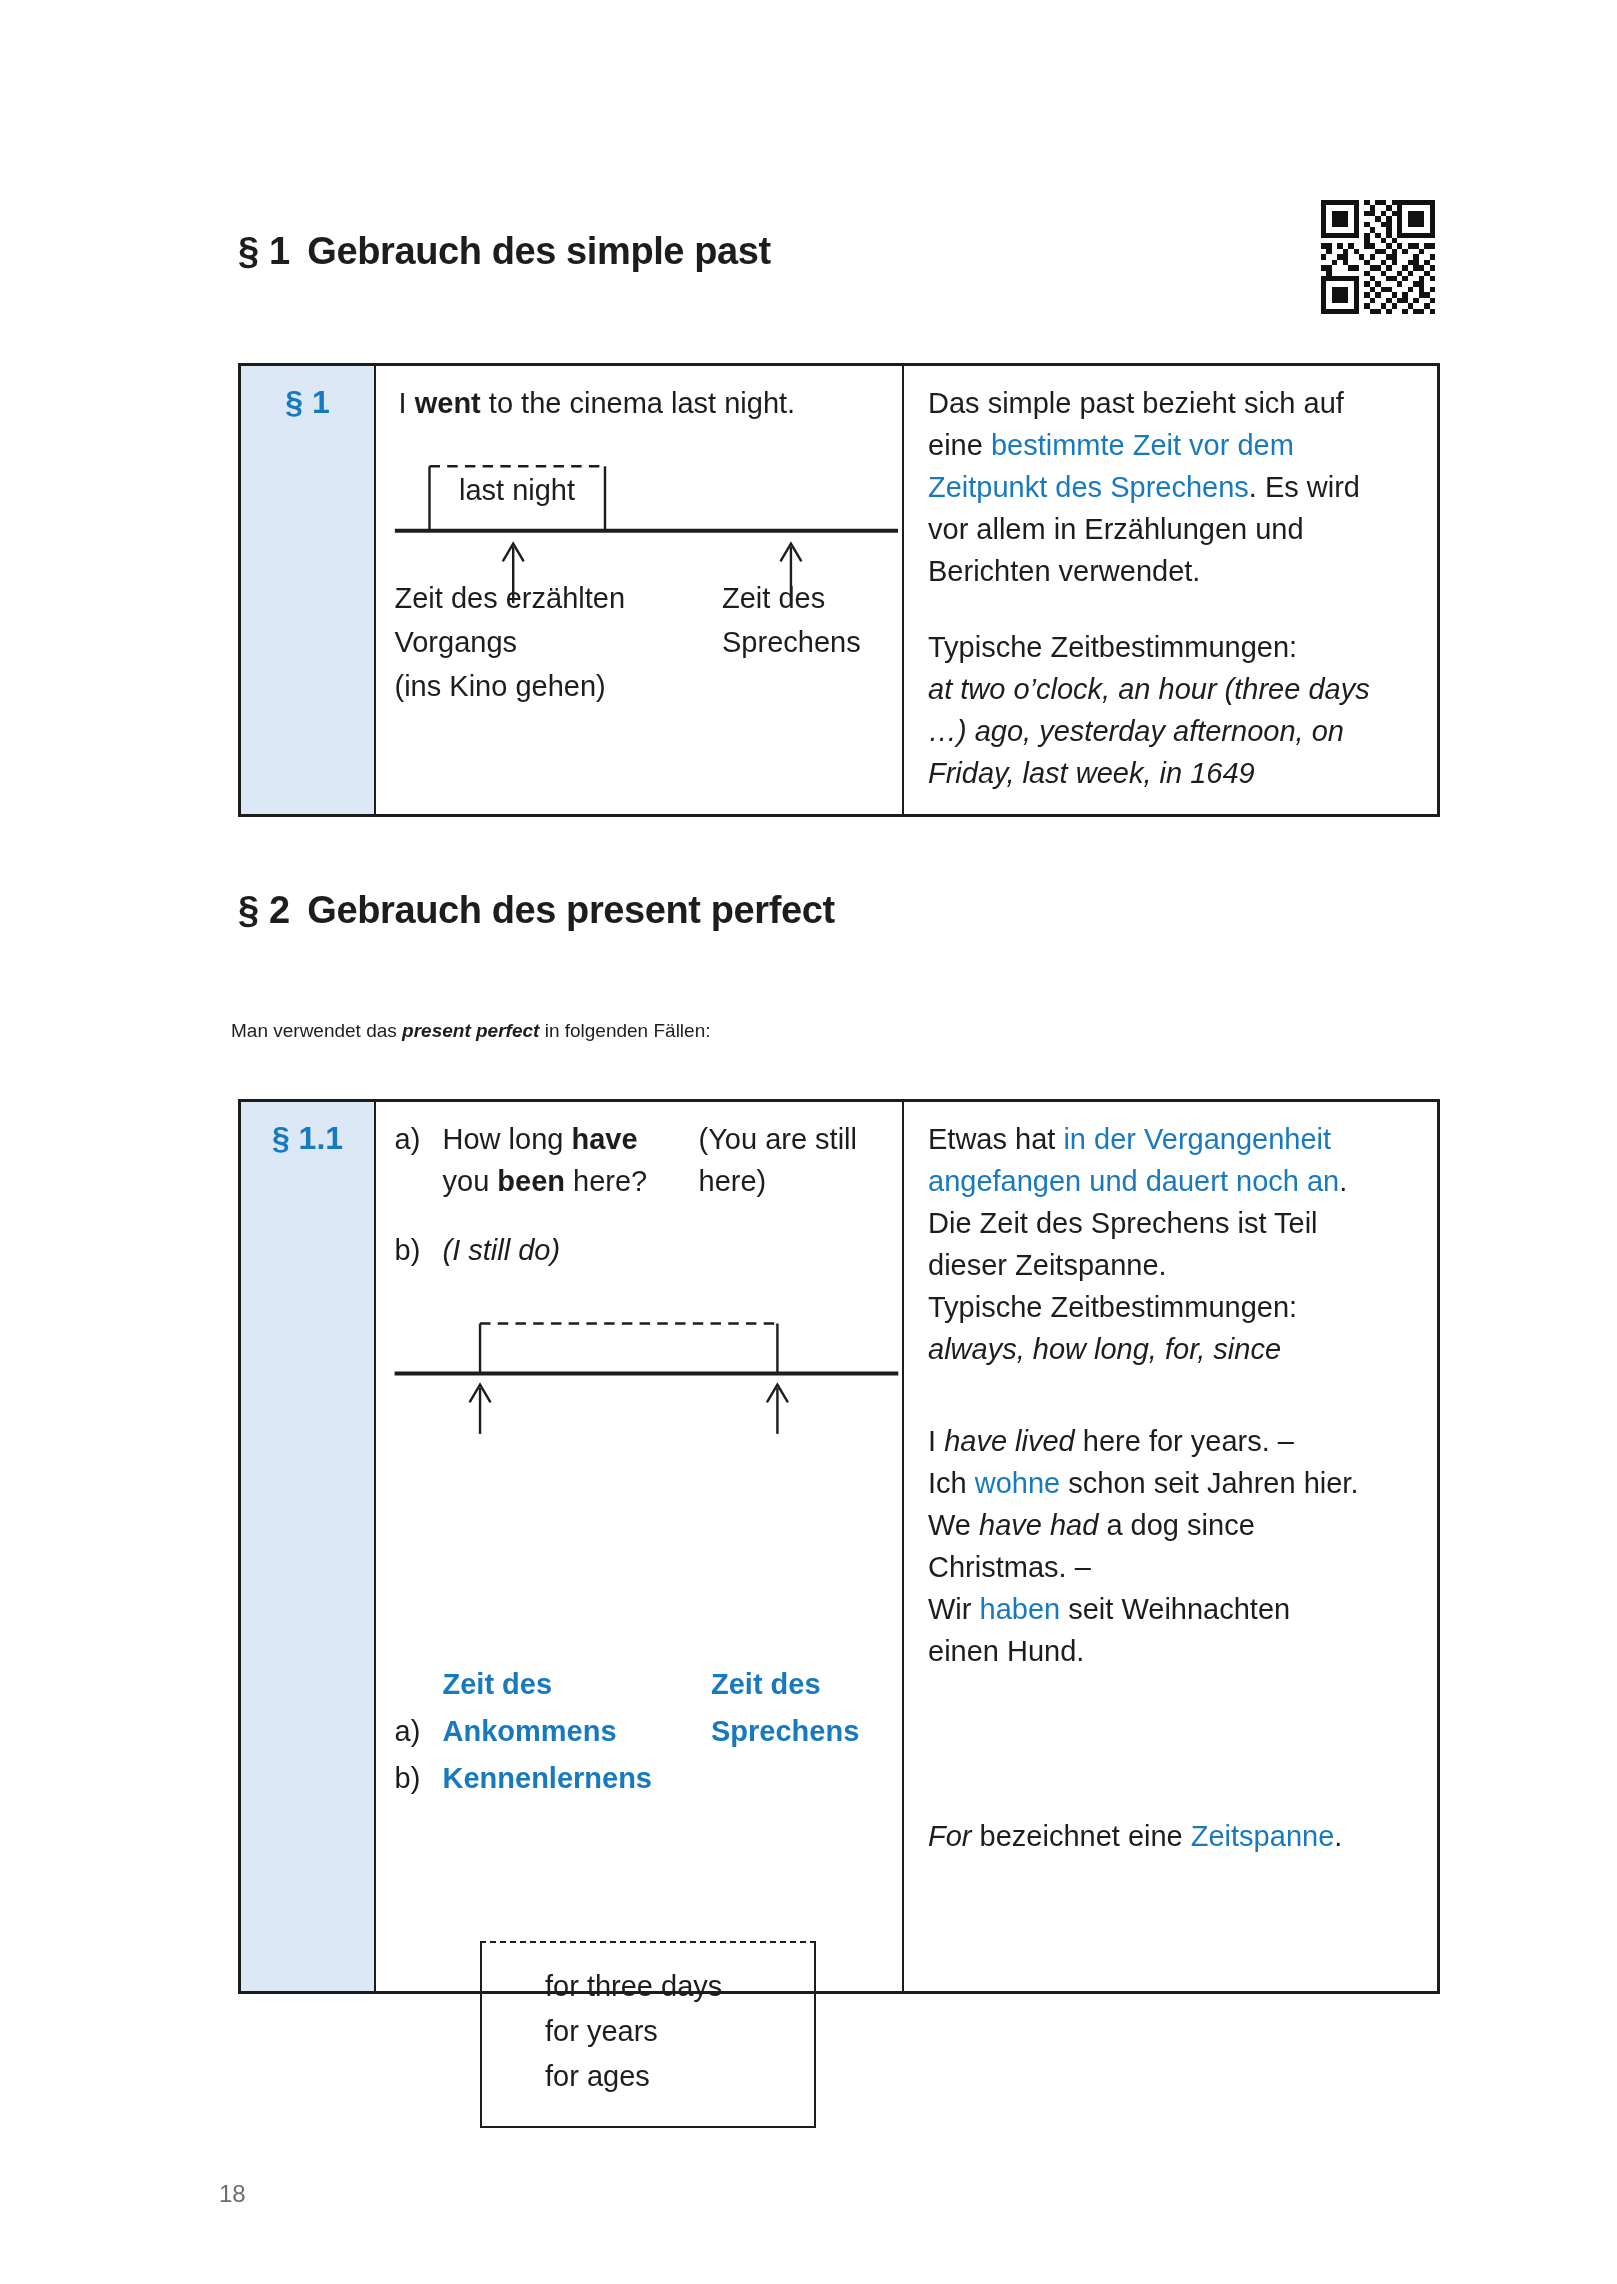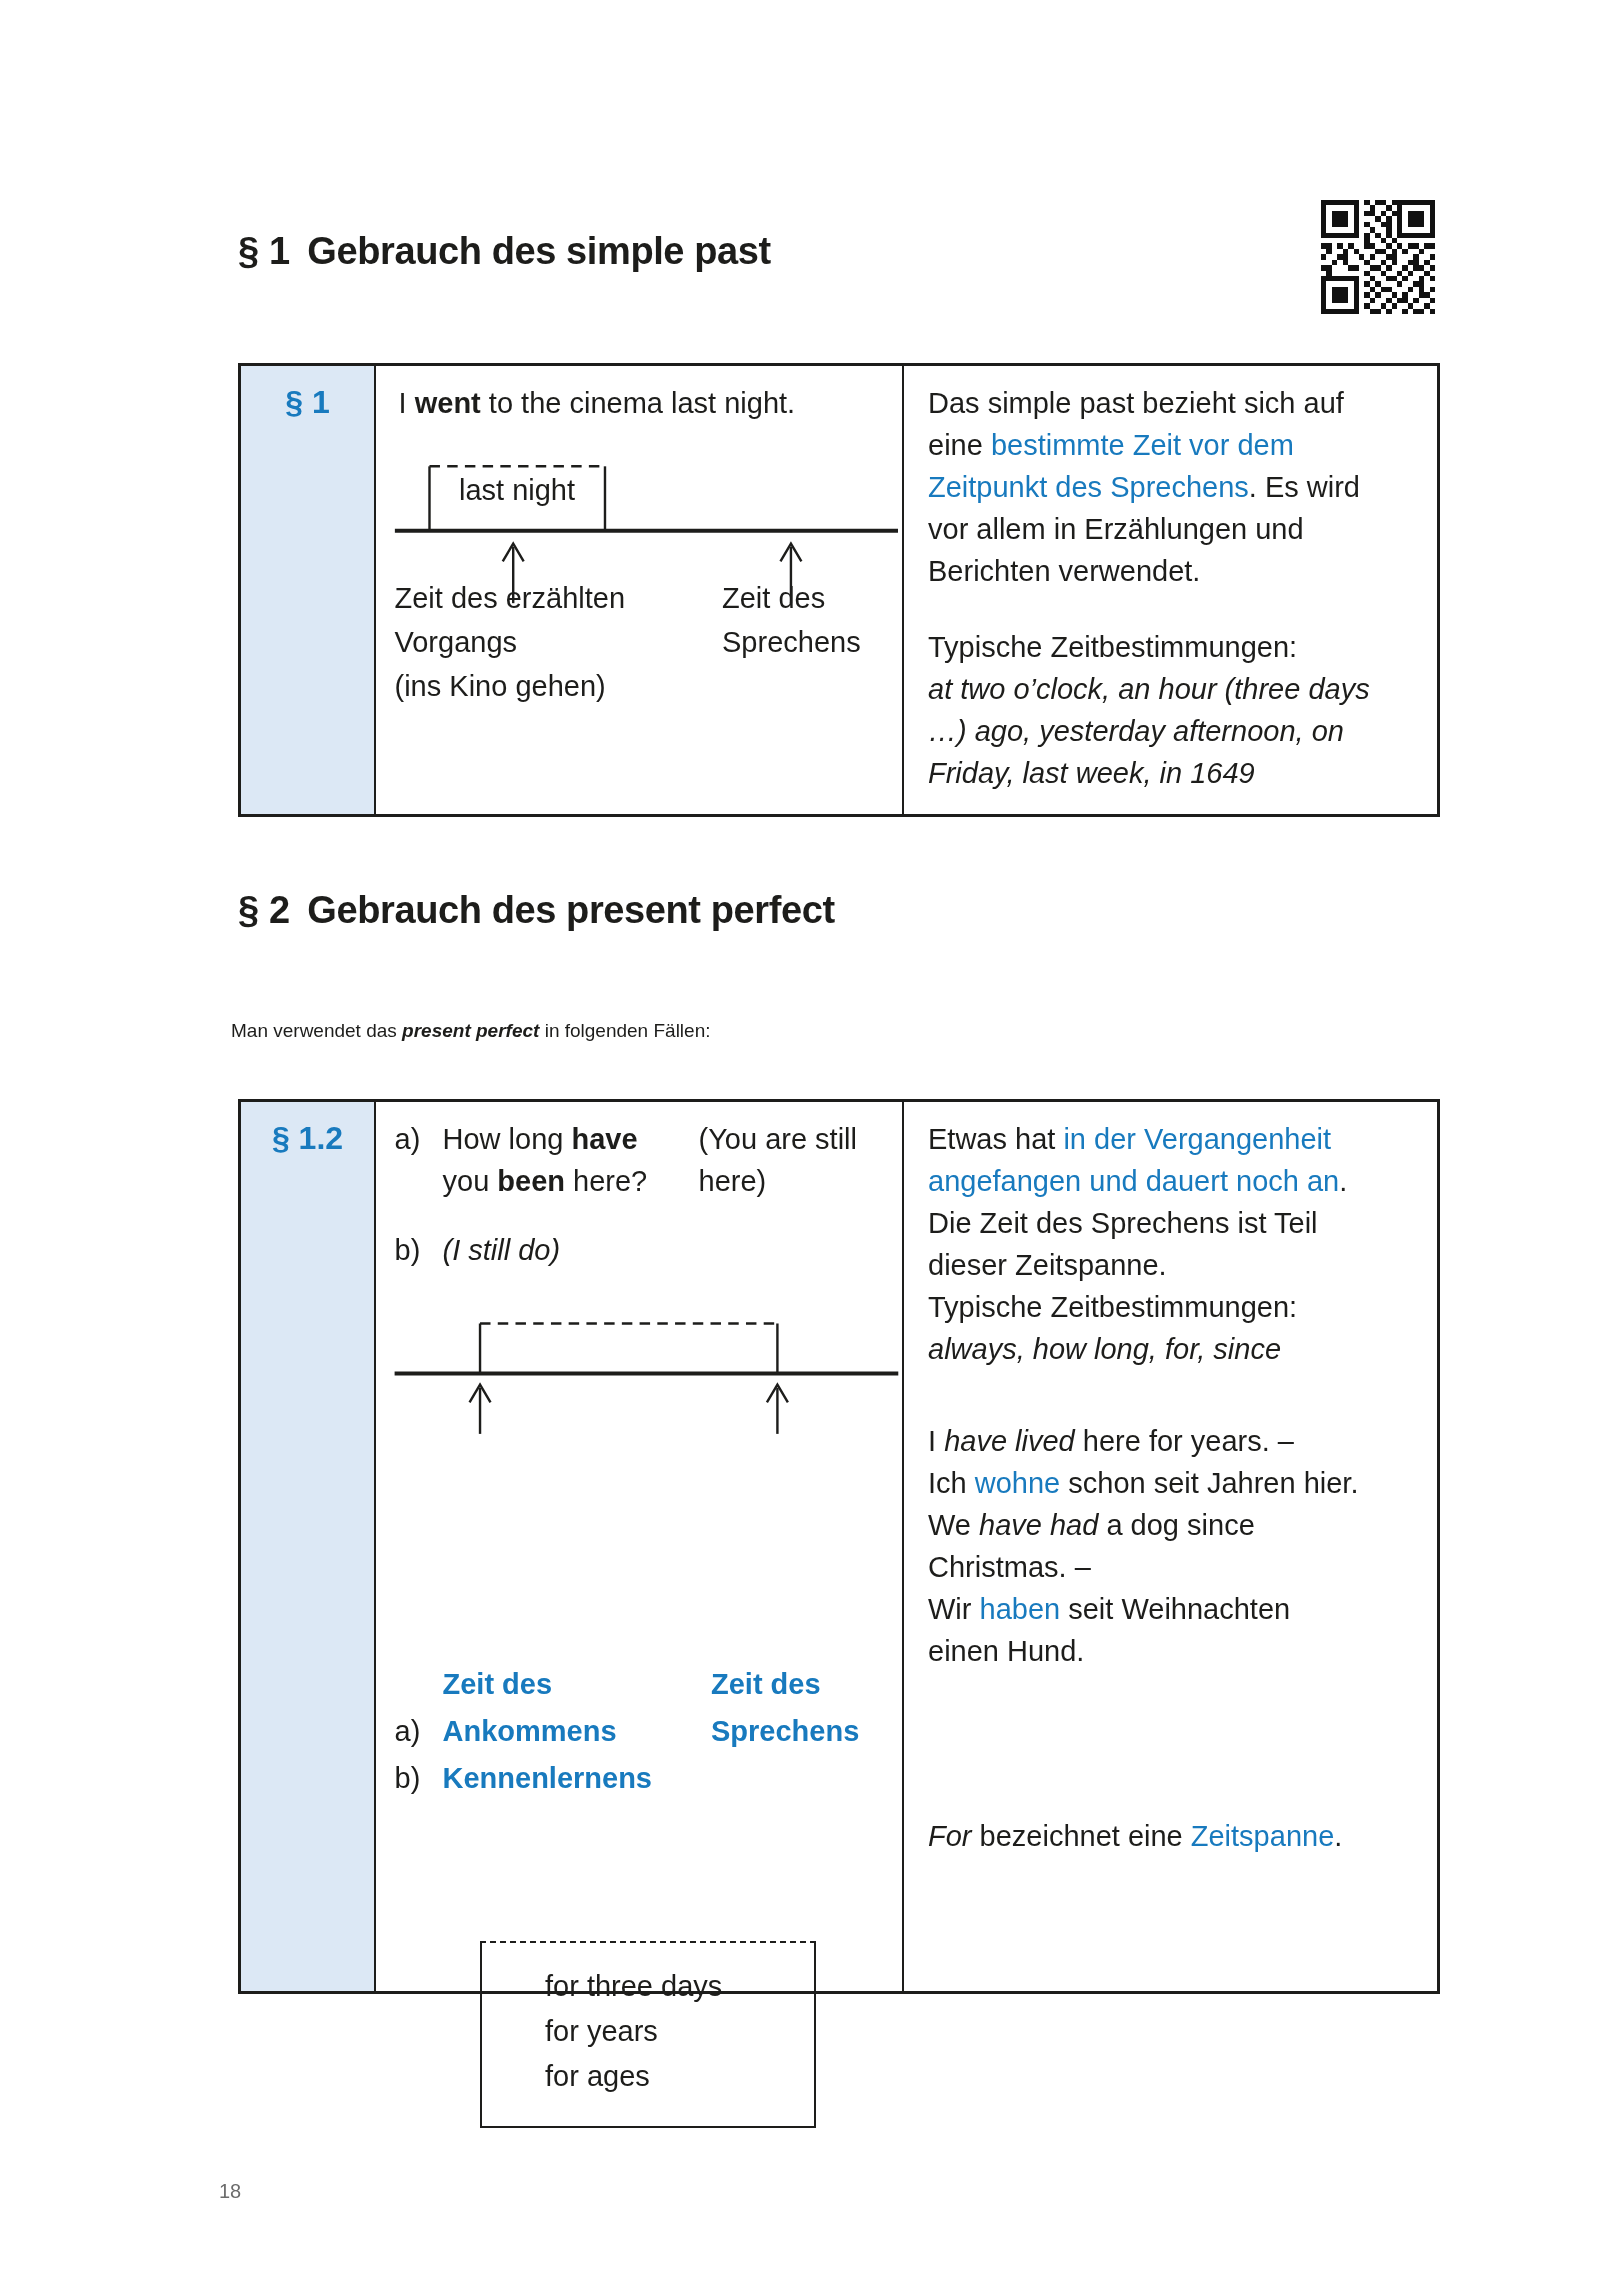--- a/index.html
+++ b/index.html
@@ -105,21 +105,21 @@
     font-size:29px; line-height:45px;
   }
 
   
   .cell-right .p2 { margin-top:34px; }
   #table2 .cell-right .p2 { margin-top:50px; }
   #table2 .cell-right .p3 { margin-top:143px; }
 
   #pagenum {
     position:absolute; left:219px; top:2180px;
-    font-size:20px; color:#6c6c6c;
+    font-size:24px; color:#6c6c6c;
   }
 
   svg .ln   { stroke:#1d1d1b; fill:none; }
 </style>
 </head>
 <body>
 
 <div class="h-main" id="heading1">
   <span class="num">§ 1</span>
   <span>Gebrauch des simple past</span>
@@ -184,21 +184,21 @@
 </div>
 
 <div class="h-main" id="heading2">
   <span class="num">§ 2</span>
   <span>Gebrauch des present perfect</span>
 </div>
 
 <div id="intro" class="pre"><span>Man verwendet das </span><span class="r-boldit">present perfect</span><span> in folgenden Fällen:</span></div>
 
 <div class="gtable" id="table2">
-  <div class="cell-label">§ 1.2</div>
+  <div class="cell-label">§ 1.1</div>
 
   <div class="cell-mid">
     <div class="example" id="example-a">
       <span class="mk">a)</span>
       <span class="txt pre"><span>How long </span><span class="r-bold">have</span><span>
 you </span><span class="r-bold">been</span><span> here?</span></span>
       <span class="note">(You are still
  here)</span>
     </div>
     <div class="example" id="example-b">

